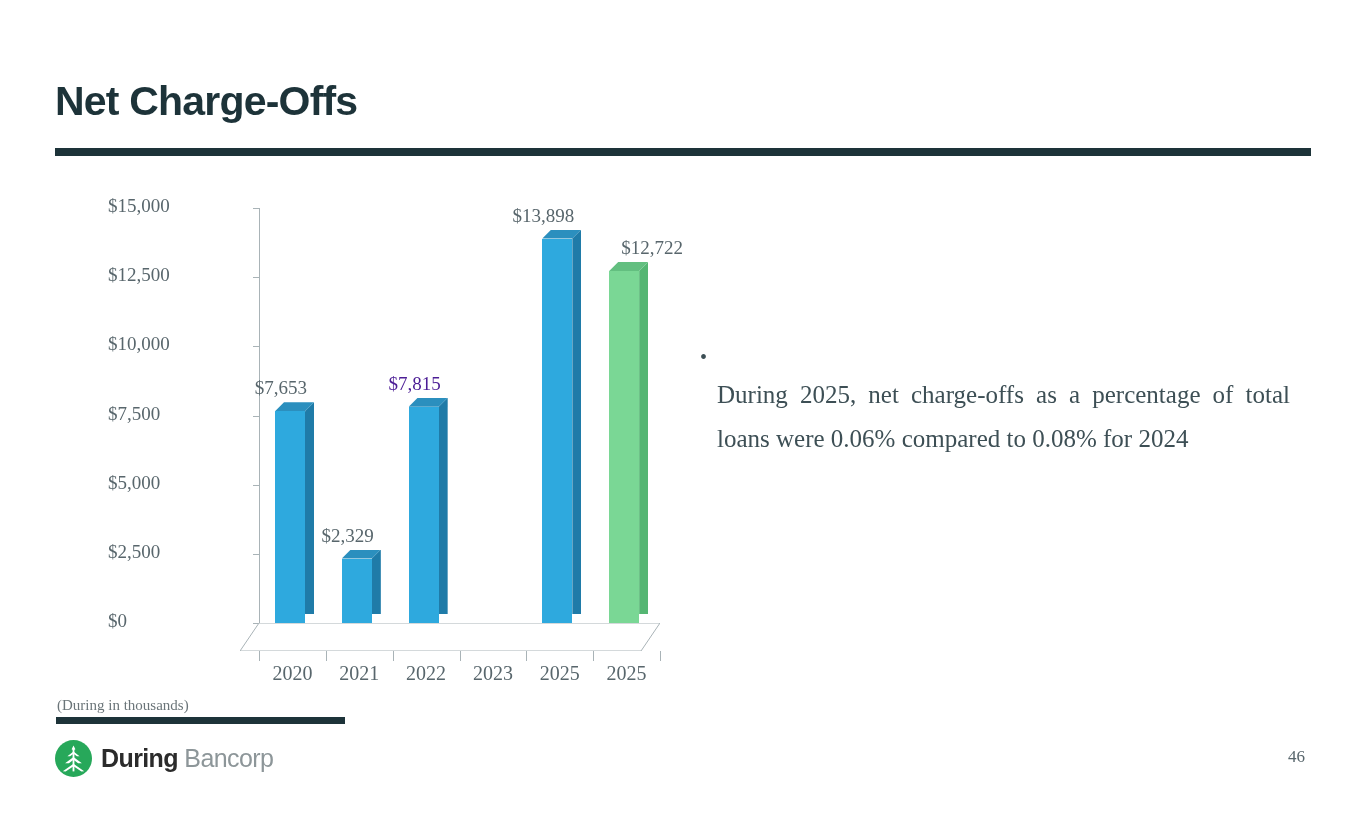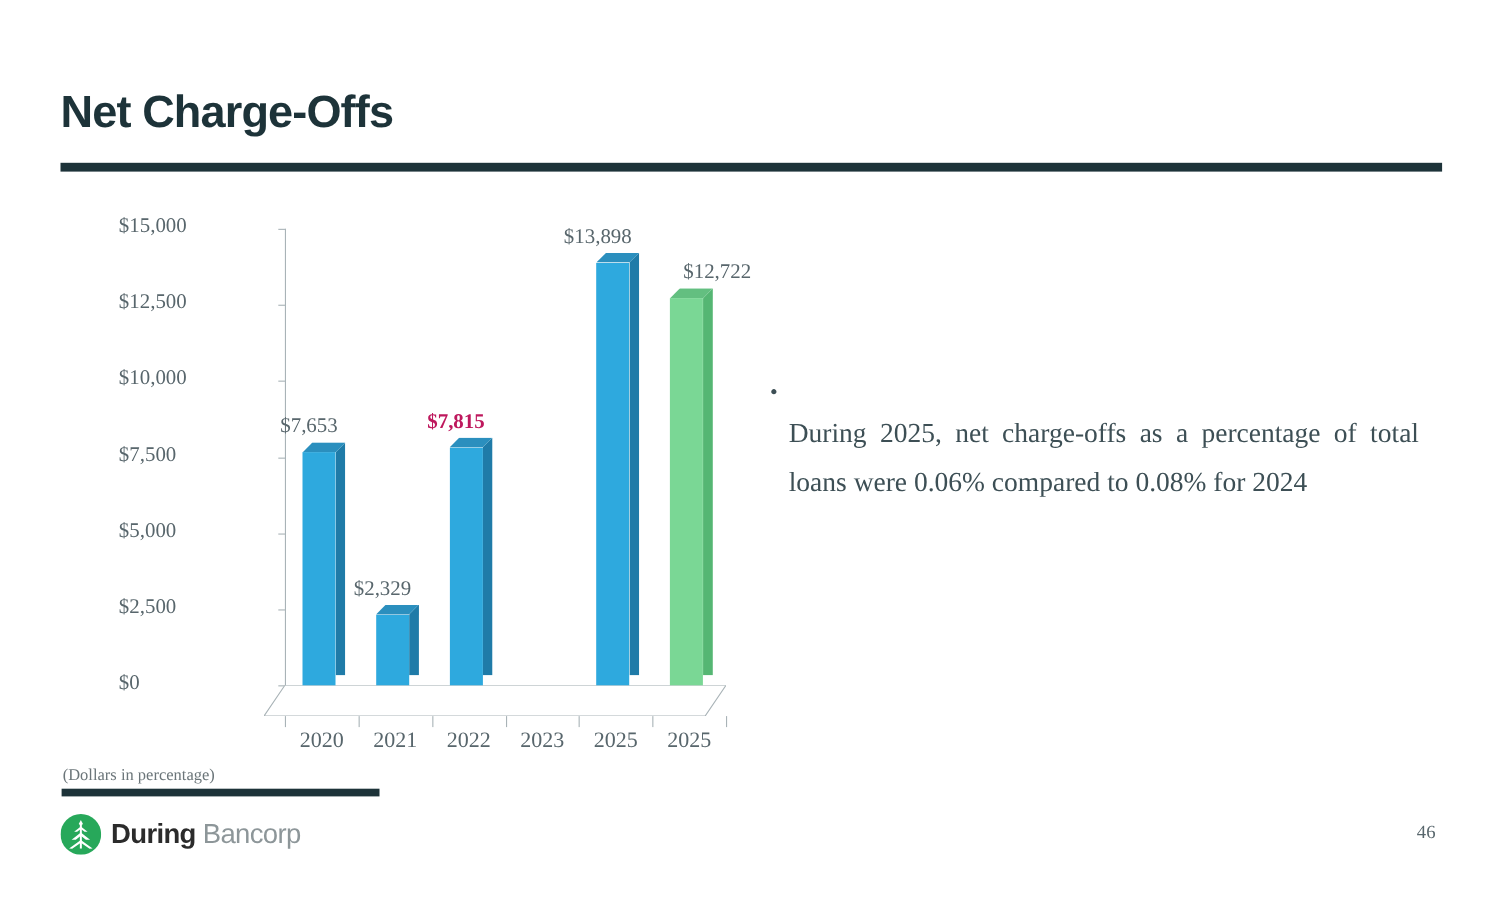--- a/index.html
+++ b/index.html
@@ -271,21 +271,21 @@
           <div class="bar-top" style="background: rgb(43, 143, 190);"></div>
         </div>
         <div class="bar-label" style="color: rgb(88, 102, 108); bottom: 76.4357px; right: 18.8333px;">$2,329</div>
       </div>
       <div class="bar-slot" style="left: 133.667px; width: 66.8333px;">
         <div class="bar3d" title="2022: $7,815" style="height: 216.215px;">
           <div class="bar-front" style="background: rgb(46, 169, 222);"></div>
           <div class="bar-side" style="background: rgb(31, 123, 168); height: 216.215px;"></div>
           <div class="bar-top" style="background: rgb(43, 143, 190);"></div>
         </div>
-        <div class="bar-label" style="color: #be185d; bottom: 228.215px; right: 18.8333px; font-weight: bold;">$7,815</div>
+        <div class="bar-label" style="color: #4c1d95; bottom: 228.215px; right: 18.8333px;">$7,815</div>
       </div>
       <div class="bar-slot" style="left: 267.333px; width: 66.8333px;">
         <div class="bar3d" title="2024: $13,898" style="height: 384.511px;">
           <div class="bar-front" style="background: rgb(46, 169, 222);"></div>
           <div class="bar-side" style="background: rgb(31, 123, 168); height: 384.511px;"></div>
           <div class="bar-top" style="background: rgb(43, 143, 190);"></div>
         </div>
         <div class="bar-label" style="color: rgb(88, 102, 108); bottom: 396.511px; right: 18.8333px;">$13,898</div>
       </div>
       <div class="bar-slot" style="left: 334.167px; width: 66.8333px;">
@@ -316,21 +316,21 @@
 
 </div>
 
 <div id="body-text">
   <div class="bullet-row">
     <span class="bullet-dot">•</span>
     <span class="bullet-text">During 2025, net charge-offs as a percentage of total loans were 0.06% compared to 0.08% for 2024</span>
   </div>
 </div>
 
-<div id="footnote">(Dollars in percentage)</div>
+<div id="footnote">(During in thousands)</div>
 <div id="footer-rule"></div>
 
 <div id="logo">
   <span id="logo-mark">
     <svg width="37" height="37" viewBox="0 0 37 37">
       <circle cx="18.5" cy="18.5" r="18.5" fill="#27a85a"></circle>
       <g fill="#ffffff">
         <polygon points="18.5,5.5 20.4,9.2 18.5,10.6 16.6,9.2"></polygon>
         <polygon points="18.5,11.4 24.6,16.2 21.9,16.2 18.5,13.7 15.1,16.2 12.4,16.2"></polygon>
         <polygon points="18.5,16.9 26.9,23.3 23.1,23.3 18.5,19.7 13.9,23.3 10.1,23.3"></polygon>

